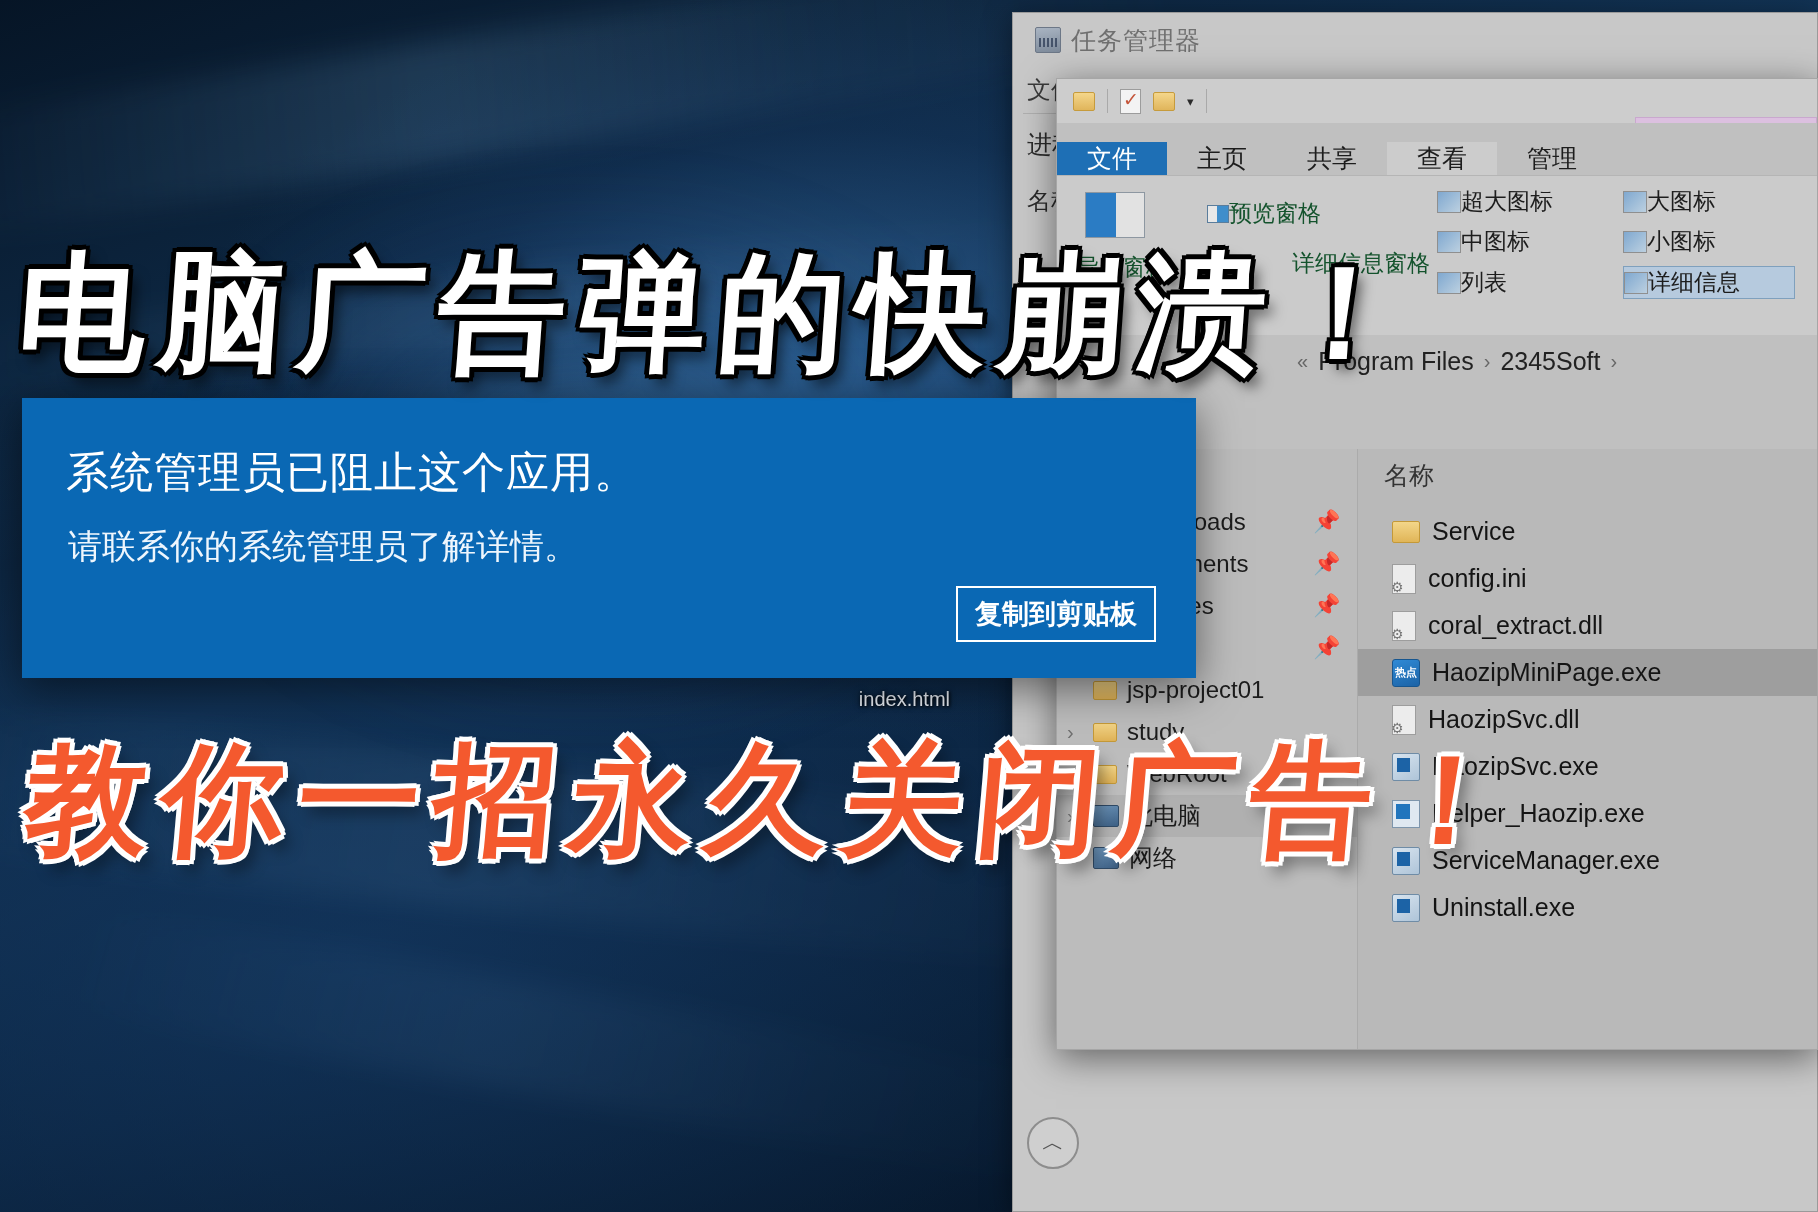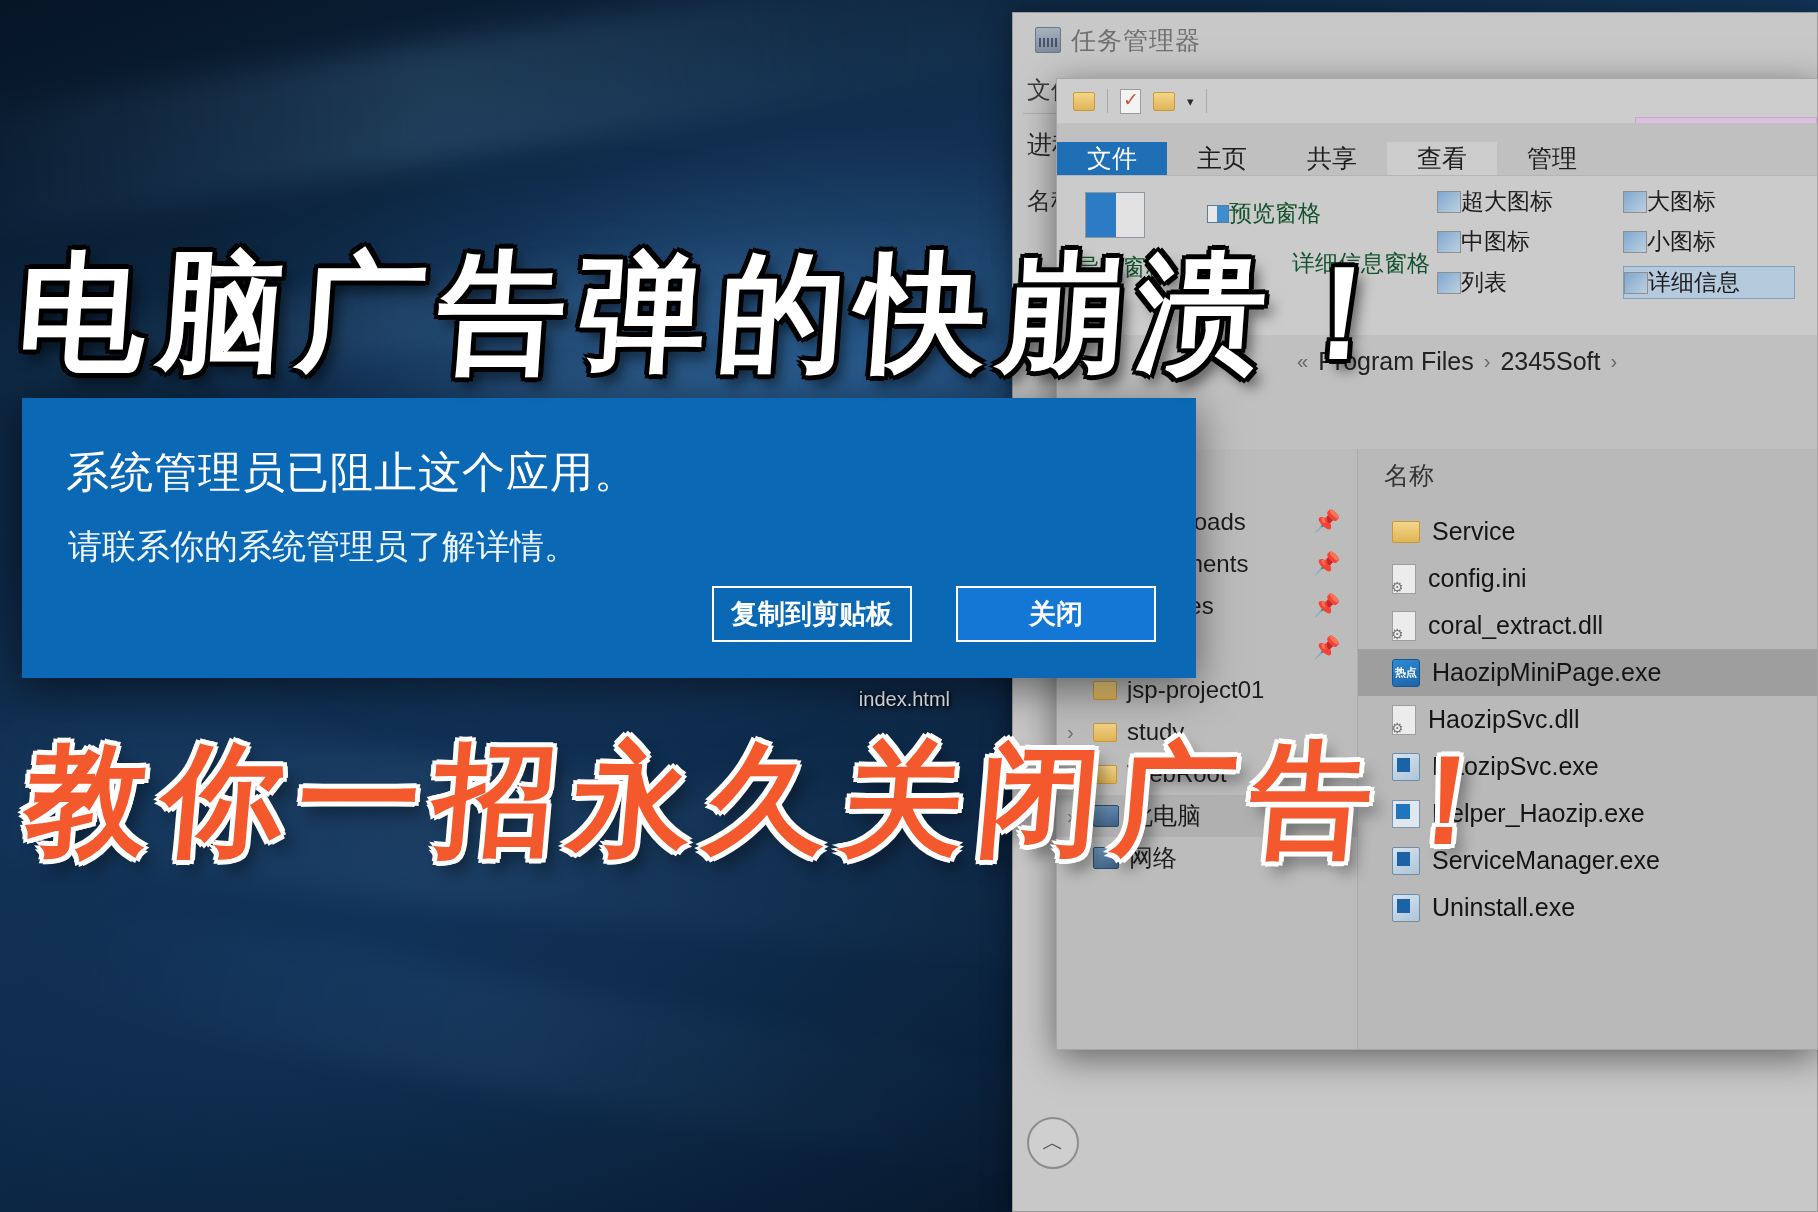--- a/index.html
+++ b/index.html
@@ -465,20 +465,19 @@
         </div>
       </div>
     </div>
   </div>
 
   <div class="blockdlg">
     <div class="bd-title">系统管理员已阻止这个应用。</div>
     <div class="bd-sub">请联系你的系统管理员了解详情。</div>
     <div class="bd-btns">
       <div class="bd-btn">复制到剪贴板</div>
-      <div class="bd-btn primary">关闭</div>
     </div>
   </div>
 
   <div class="headline headline-top">电脑广告弹的快崩溃！</div>
   <div class="headline headline-bot">教你一招永久关闭广告！</div>
 
 </div>
 
 </body></html>

